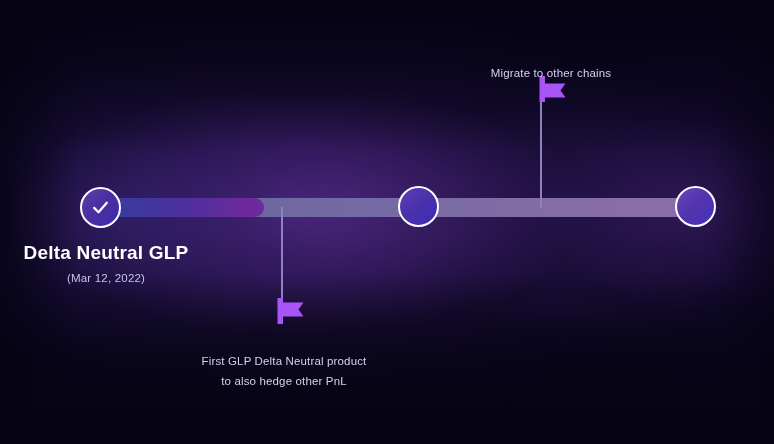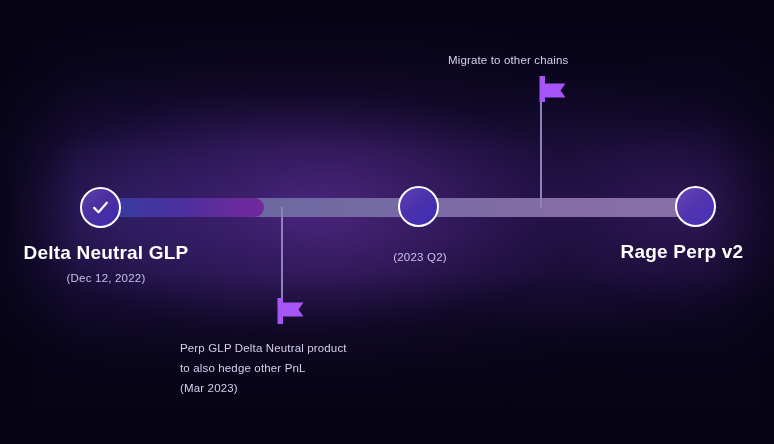--- a/index.html
+++ b/index.html
@@ -154,25 +154,27 @@
   .pole-up   { left:540px; top:86px;  height:122px; }
 
   
   .flag { position:absolute; }
   .flag-down { left:276px; top:298px; }
   .flag-up   { left:538px; top:76px; }
 
   
   .annot {
     position:absolute;
+    text-align:center;
     color:#d6cfee;
     font-size:11.5px;
     line-height:20px;
     letter-spacing:0.15px;
     white-space:nowrap;
+    margin-top:13px;
   }
   .annot-bottom { left:180px; top:338px; width:208px; }
   .annot-top    { left:448px; top:50px;  width:206px; }
 </style>
 </head>
 <body>
 
 <div id="stage">
 
   <div class="bg-layer glow-main"></div>
@@ -202,35 +204,29 @@
   <div class="node node-1">
     <svg class="check" viewBox="0 0 24 24">
       <path d="M4 12.5 L9.5 18 L20 6" fill="none" stroke="#ffffff" stroke-width="2.8" stroke-linecap="round" stroke-linejoin="round"></path>
     </svg>
   </div>
   <div class="node node-2"></div>
   <div class="node node-3"></div>
 
   <div class="ms-label lbl-1">
     <div class="ms-title">Delta Neutral GLP</div>
-    <div class="ms-date">(Dec 12, 2022)</div>
+    <div class="ms-date">(Mar 12, 2022)</div>
   </div>
 
   <div class="ms-label lbl-2">
-    <div class="ms-date">(2023  Q2)</div>
-  </div>
-
-  <div class="ms-label lbl-3">
-    <div class="ms-title">Rage Perp v2</div>
-    <div class="ms-date"></div>
-  </div>
+  </div>
+
 
   <div class="annot annot-bottom">
-    <div>Perp GLP Delta Neutral product</div>
+    <div>First GLP Delta Neutral product</div>
     <div>to also hedge other PnL</div>
-    <div>(Mar 2023)</div>
   </div>
 
   <div class="annot annot-top">
     <div>Migrate to other chains</div>
   </div>
 
 </div>
 
 </body></html>

